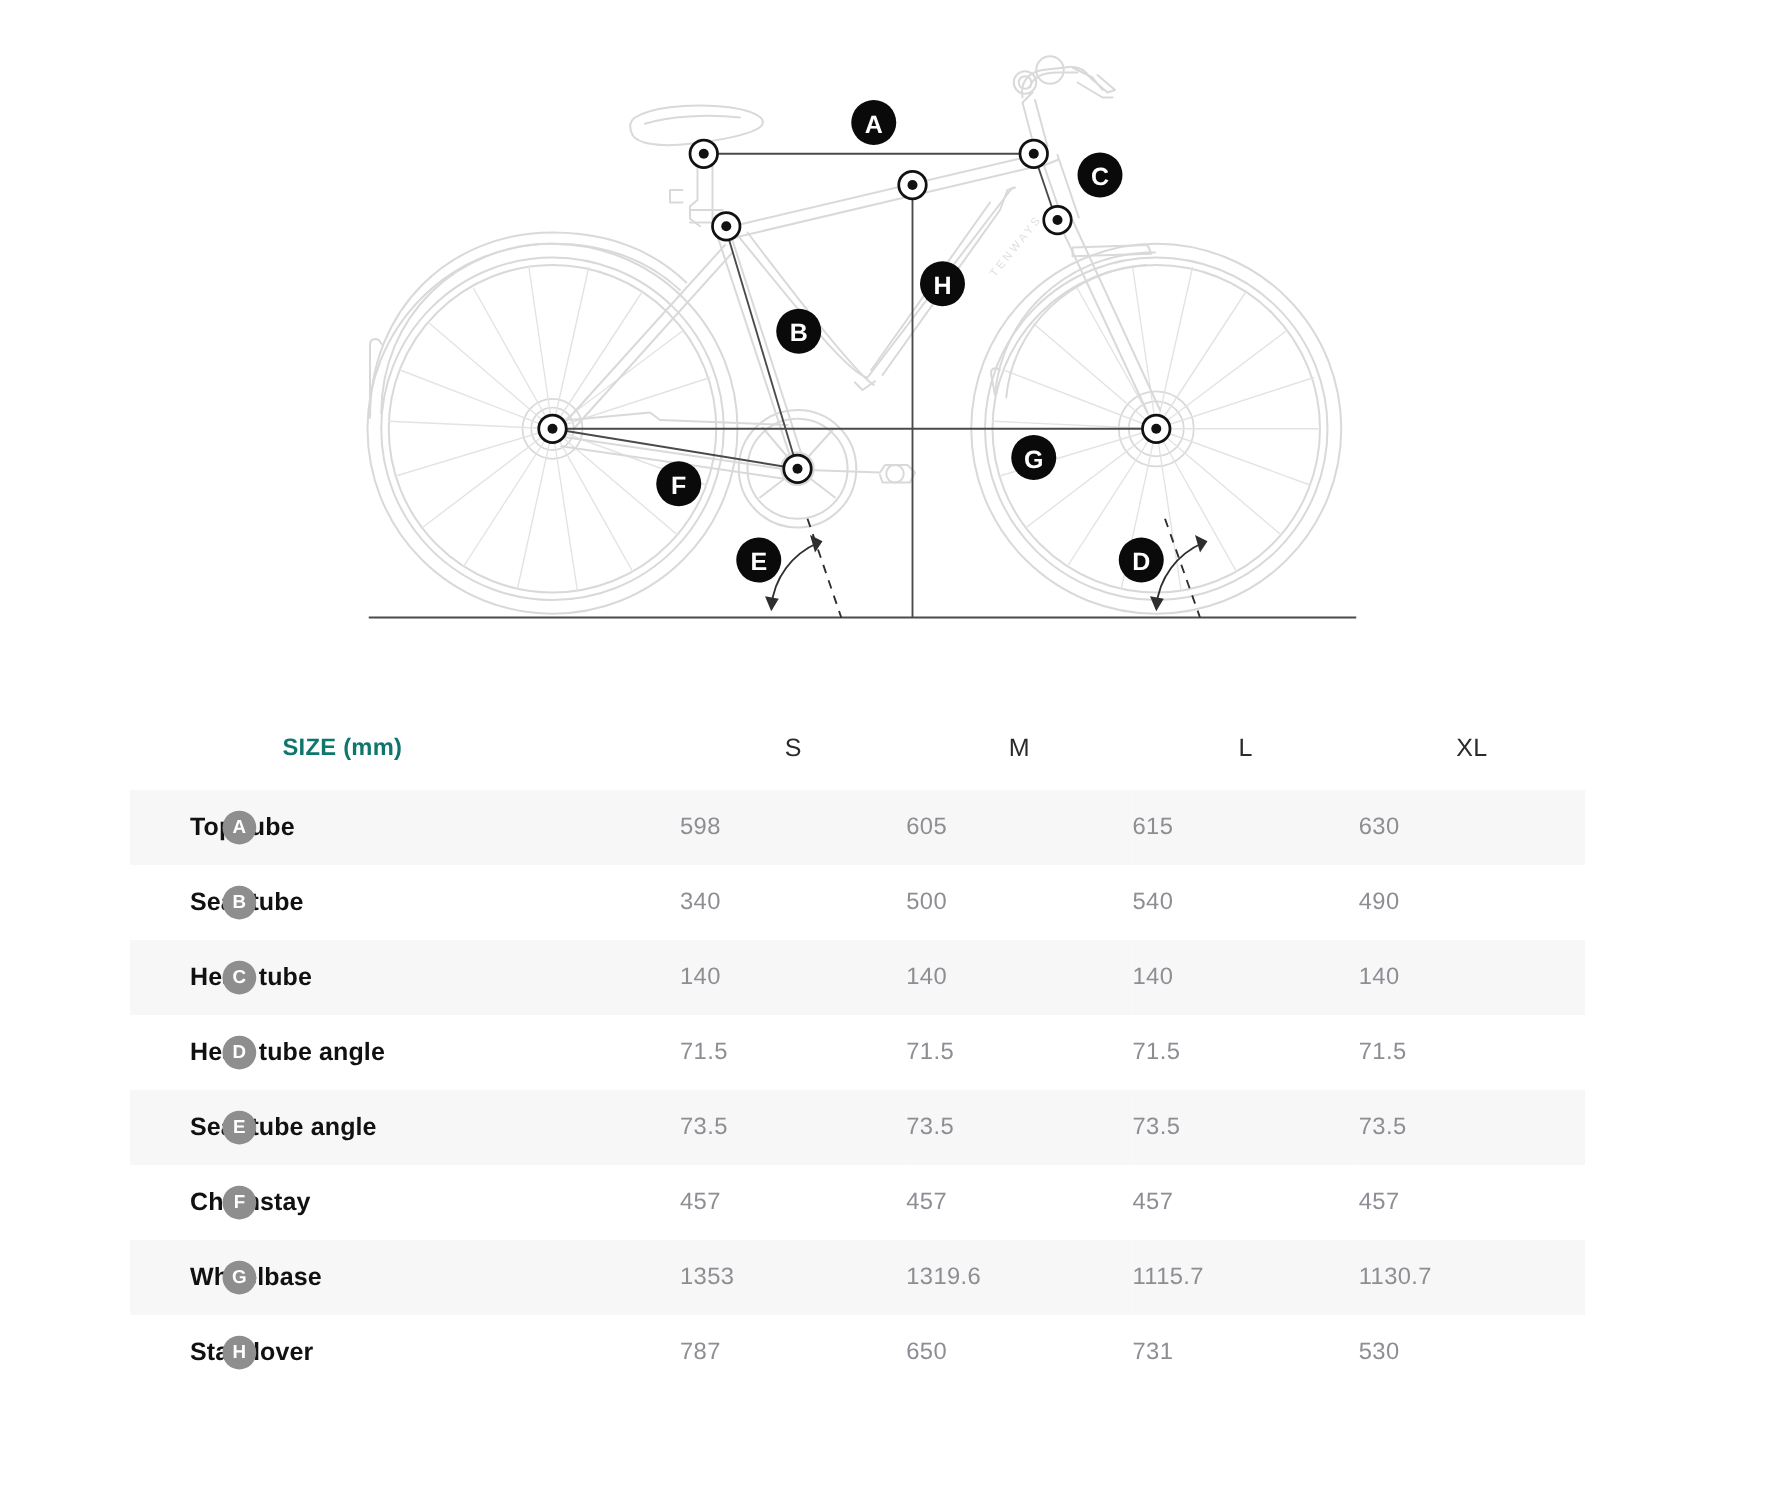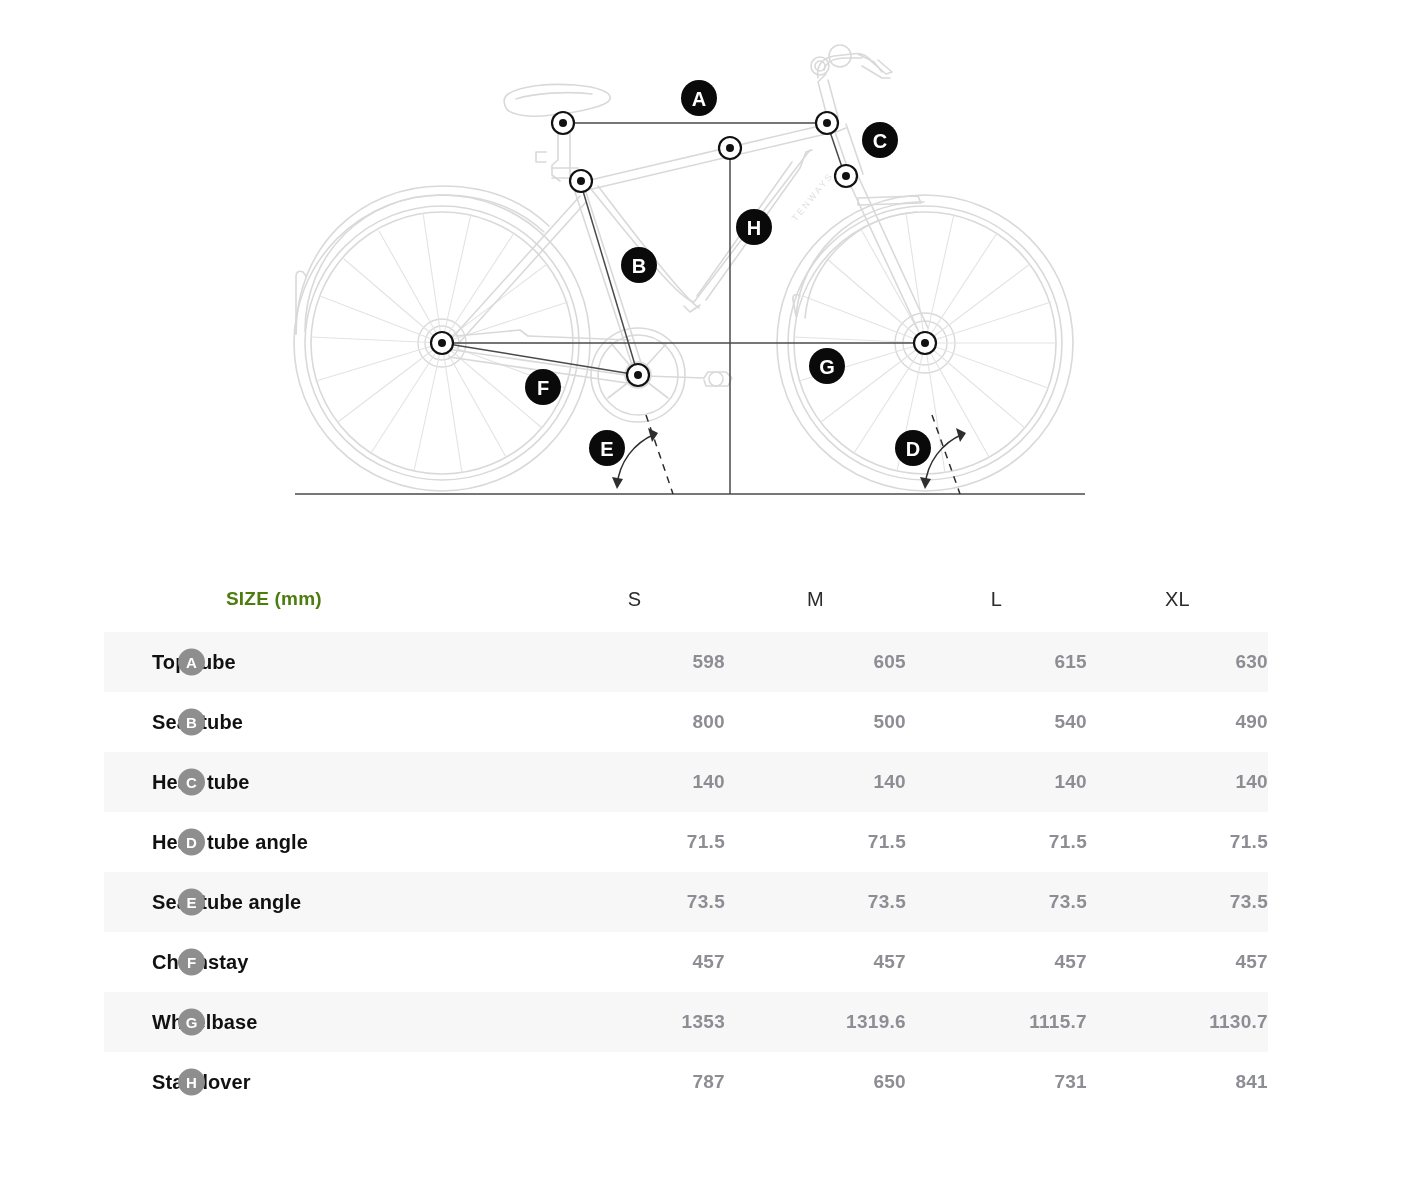--- a/index.html
+++ b/index.html
@@ -48,21 +48,21 @@
   }
   table.geo col.c-label { width: 440px; }
   table.geo col.c-val   { width: 181px; }
 
   table.geo thead th {
     height: 66px;
     padding: 0;
     vertical-align: middle;
     font-weight: 700;
     font-size: 19px;
-    color: #4d7c0f;
+    color: #0f766e;
     letter-spacing: 0.2px;
   }
   table.geo thead th.h-label {
     text-align: left;
     padding-left: 122px;
   }
   table.geo thead th.h-size {
     text-align: center;
     font-weight: 400;
     font-size: 20px;
@@ -100,23 +100,23 @@
   }
   .row-name {
     display: inline-block;
     margin-left: 48px;
     font-size: 20px;
     font-weight: 700;
     color: #111111;
     letter-spacing: 0.1px;
   }
   td.cell-val {
-    text-align: right;
+    text-align: left;
     font-size: 19px;
-    font-weight: 700;
+    font-weight: 400;
     color: #8d8d94;
     letter-spacing: 0.3px;
   }
 </style>
 </head>
 <body>
 
 <div id="diagram-area">
   <svg id="bike-svg" viewBox="0 0 1423 540" xmlns="http://www.w3.org/2000/svg">
 
@@ -395,21 +395,21 @@
         <td class="cell-val">605</td>
         <td class="cell-val">615</td>
         <td class="cell-val">630</td>
       </tr>
 
       <tr>
         <td class="cell-label">
           <span class="row-badge">B</span>
           <span class="row-name">Seat tube</span>
         </td>
-        <td class="cell-val">800</td>
+        <td class="cell-val">340</td>
         <td class="cell-val">500</td>
         <td class="cell-val">540</td>
         <td class="cell-val">490</td>
       </tr>
 
       <tr class="striped">
         <td class="cell-label">
           <span class="row-badge">C</span>
           <span class="row-name">Head tube</span>
         </td>
@@ -464,18 +464,18 @@
       </tr>
 
       <tr>
         <td class="cell-label">
           <span class="row-badge">H</span>
           <span class="row-name">Standover</span>
         </td>
         <td class="cell-val">787</td>
         <td class="cell-val">650</td>
         <td class="cell-val">731</td>
-        <td class="cell-val">841</td>
+        <td class="cell-val">530</td>
       </tr>
 
     </tbody>
   </table>
 </div>
 
 </body></html>

